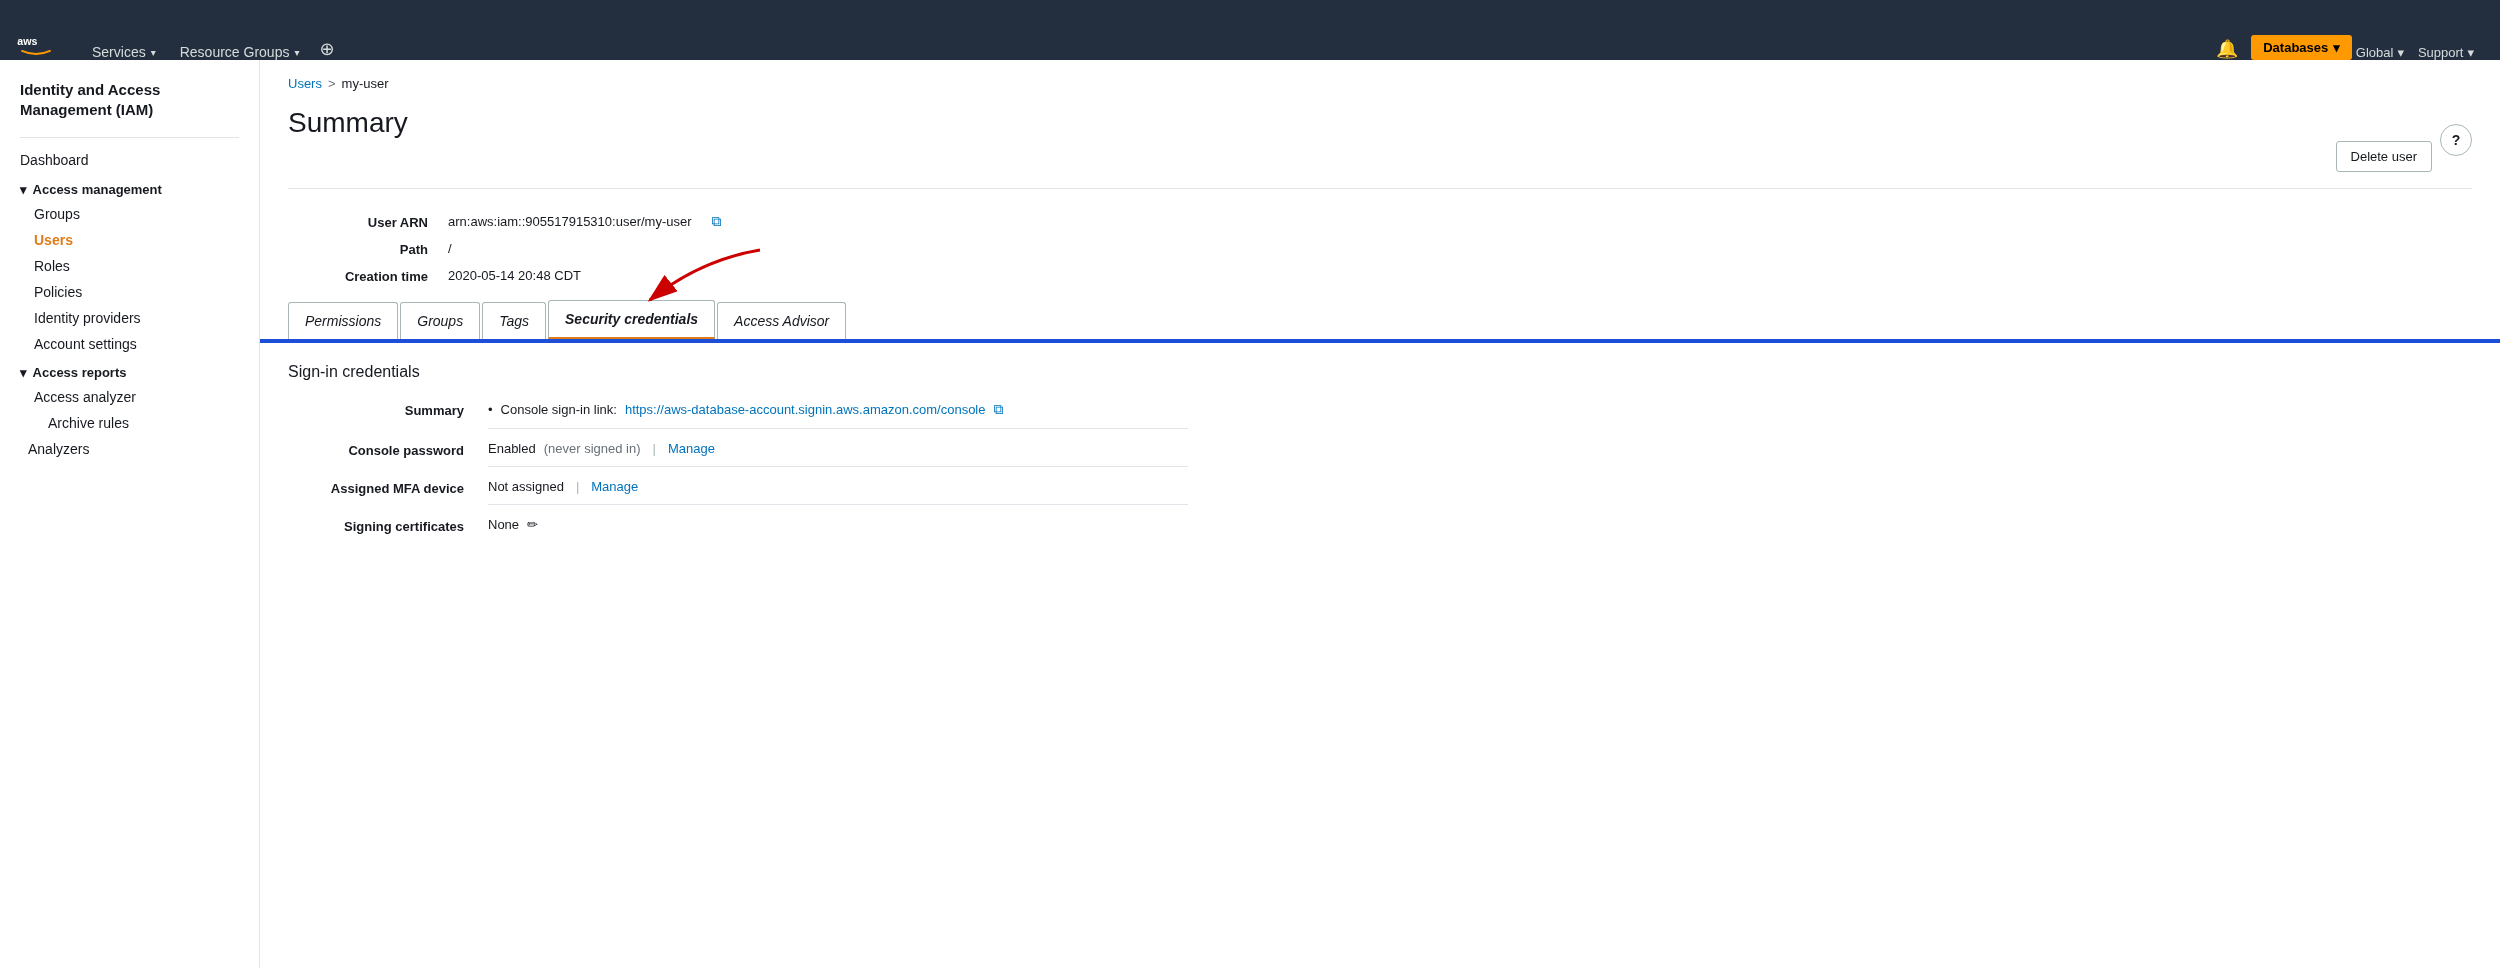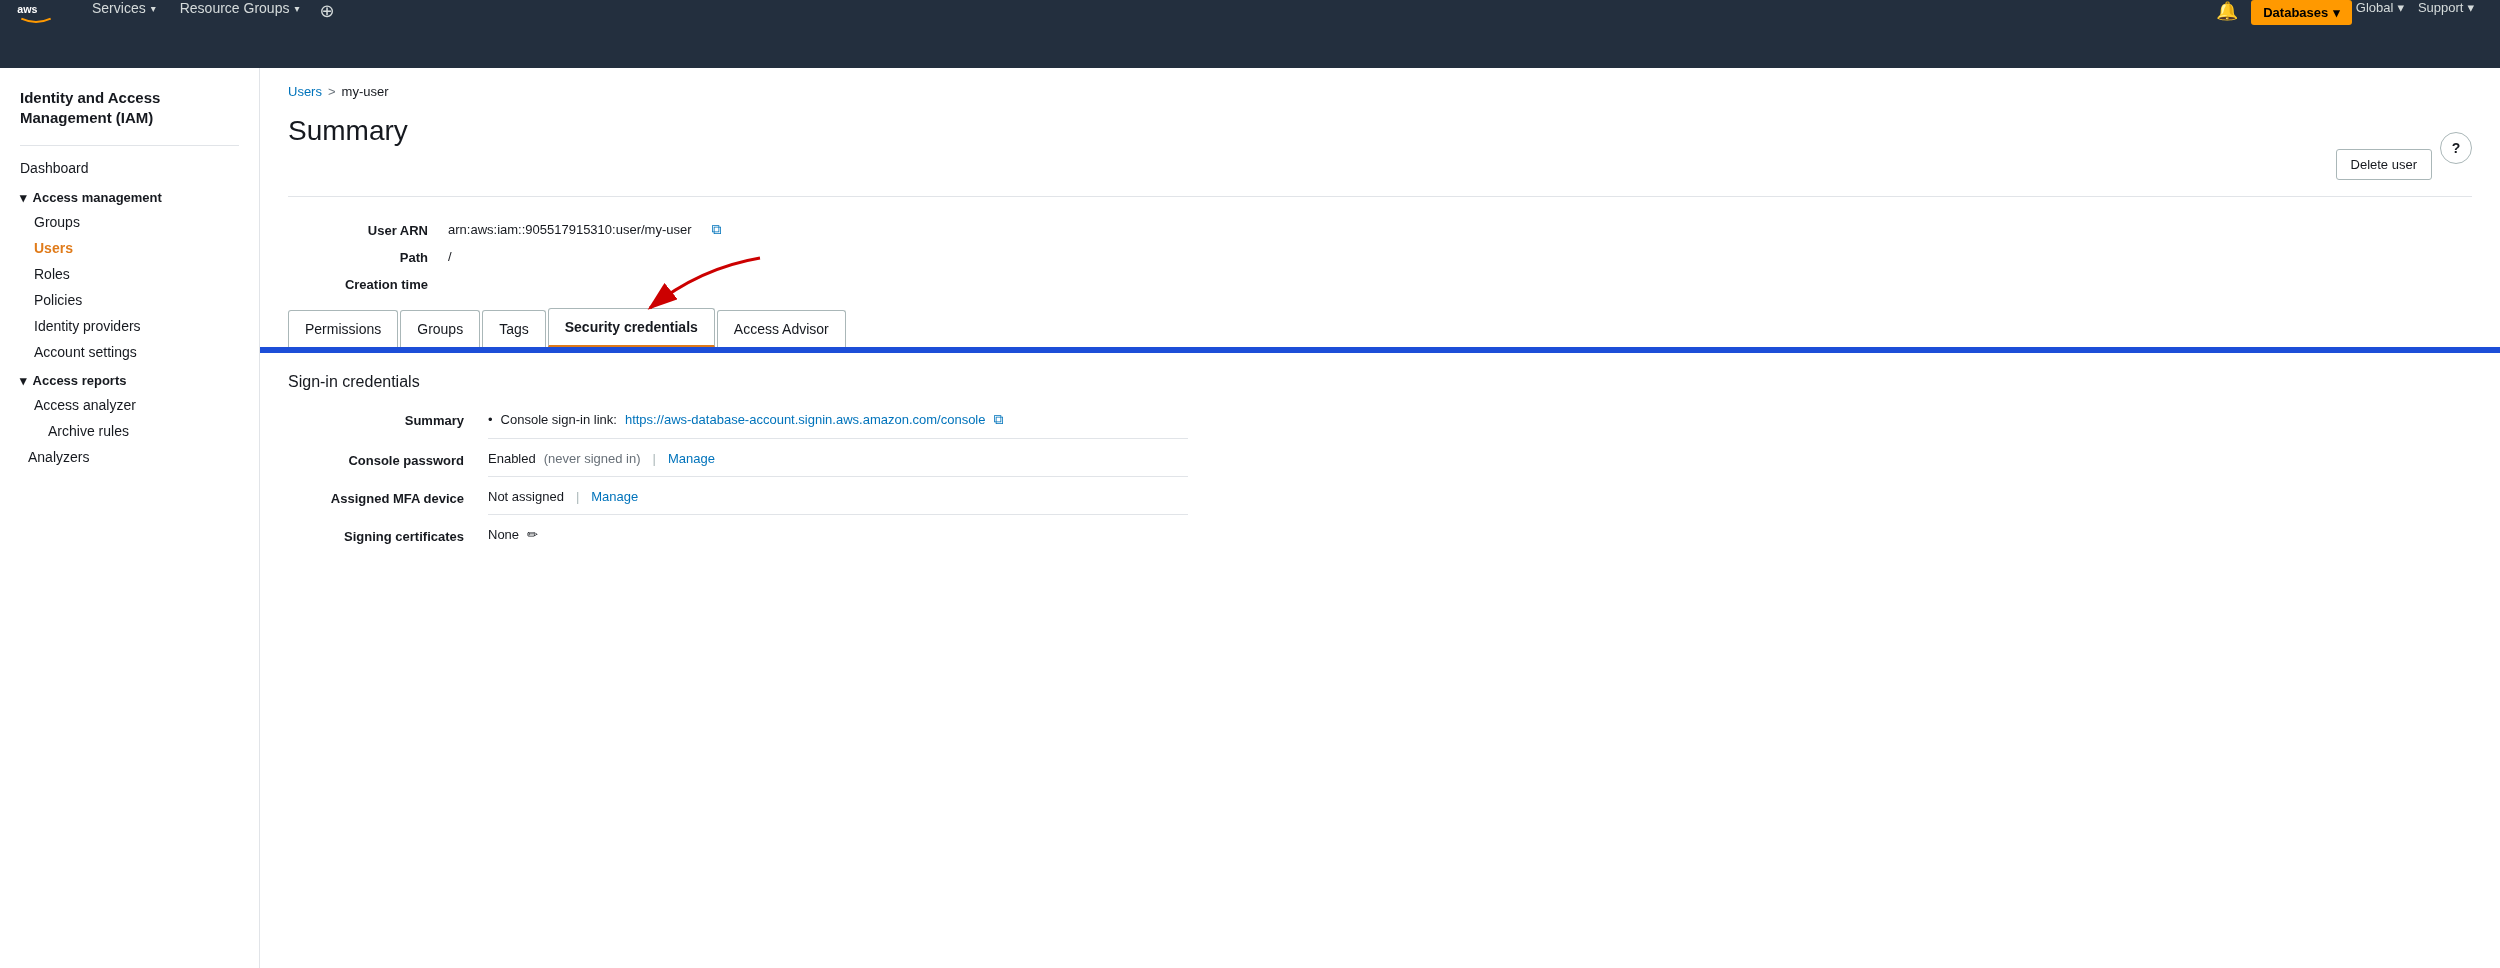--- a/index.html
+++ b/index.html
@@ -1,23 +1,23 @@
 <!DOCTYPE html>
 <html><head>
   <meta charset="utf-8">
   <style>
     * { box-sizing: border-box; margin: 0; padding: 0; }
     body { font-family: -apple-system, BlinkMacSystemFont, "Segoe UI", Arial, sans-serif; font-size: 14px; color: #16191f; background: #f2f3f3; }
 
     
     .top-nav {
       background: #232f3e;
-      height: 68px;
+      height: 60px;
       display: flex;
-      align-items: flex-start;
+      align-items: flex-end;
       padding: 0 16px;
       gap: 0;
     }
     .top-nav-logo {
       display: flex; align-items: center; margin-right: 24px;
     }
     .aws-logo {
       width: 40px; height: 28px;
     }
     .top-nav-item {
@@ -173,23 +173,24 @@
       cursor: pointer;
       font-size: 14px;
     }
 
     
     .section-divider { border: none; border-top: 1px solid #e1e4e8; margin: 0 28px 16px 28px; }
 
     
     .tabs-container {
       padding: 0 28px;
-      border-bottom: 6px solid #1d4ed8;
+      border-bottom: 4px solid #1d4ed8;
       display: flex;
       align-items: flex-end;
+      font-style: italic;
     }
     .tab {
       padding: 10px 16px 10px 16px;
       font-size: 14px;
       color: #16191f;
       cursor: pointer;
       border: 1px solid #aab7b8;
       border-bottom: none;
       background: #fff;
       margin-right: 2px;
@@ -362,20 +363,23 @@
         <span>arn:aws:iam::905517915310:user/my-user</span>
         <span class="copy-icon">⧉</span>
       </div>
 
       <div class="info-label">Path</div>
       <div class="info-value">
         <span>/</span>
       </div>
 
       <div class="info-label">Creation time</div>
+      <div class="info-value">
+        <span>2020-05-14 20:48 CDT</span>
+      </div>
     </div>
 
     <div class="red-arrow-container">
       <svg class="red-arrow-svg" width="160" height="80">
         <defs>
           <marker id="arrowhead" markerWidth="10" markerHeight="7" refX="9" refY="3.5" orient="auto">
             <polygon points="0 0, 10 3.5, 0 7" fill="#cc0000"></polygon>
           </marker>
         </defs>
         <path d="M 140 10 Q 80 20 30 60" stroke="#cc0000" stroke-width="3" fill="none" marker-end="url(#arrowhead)"></path>

